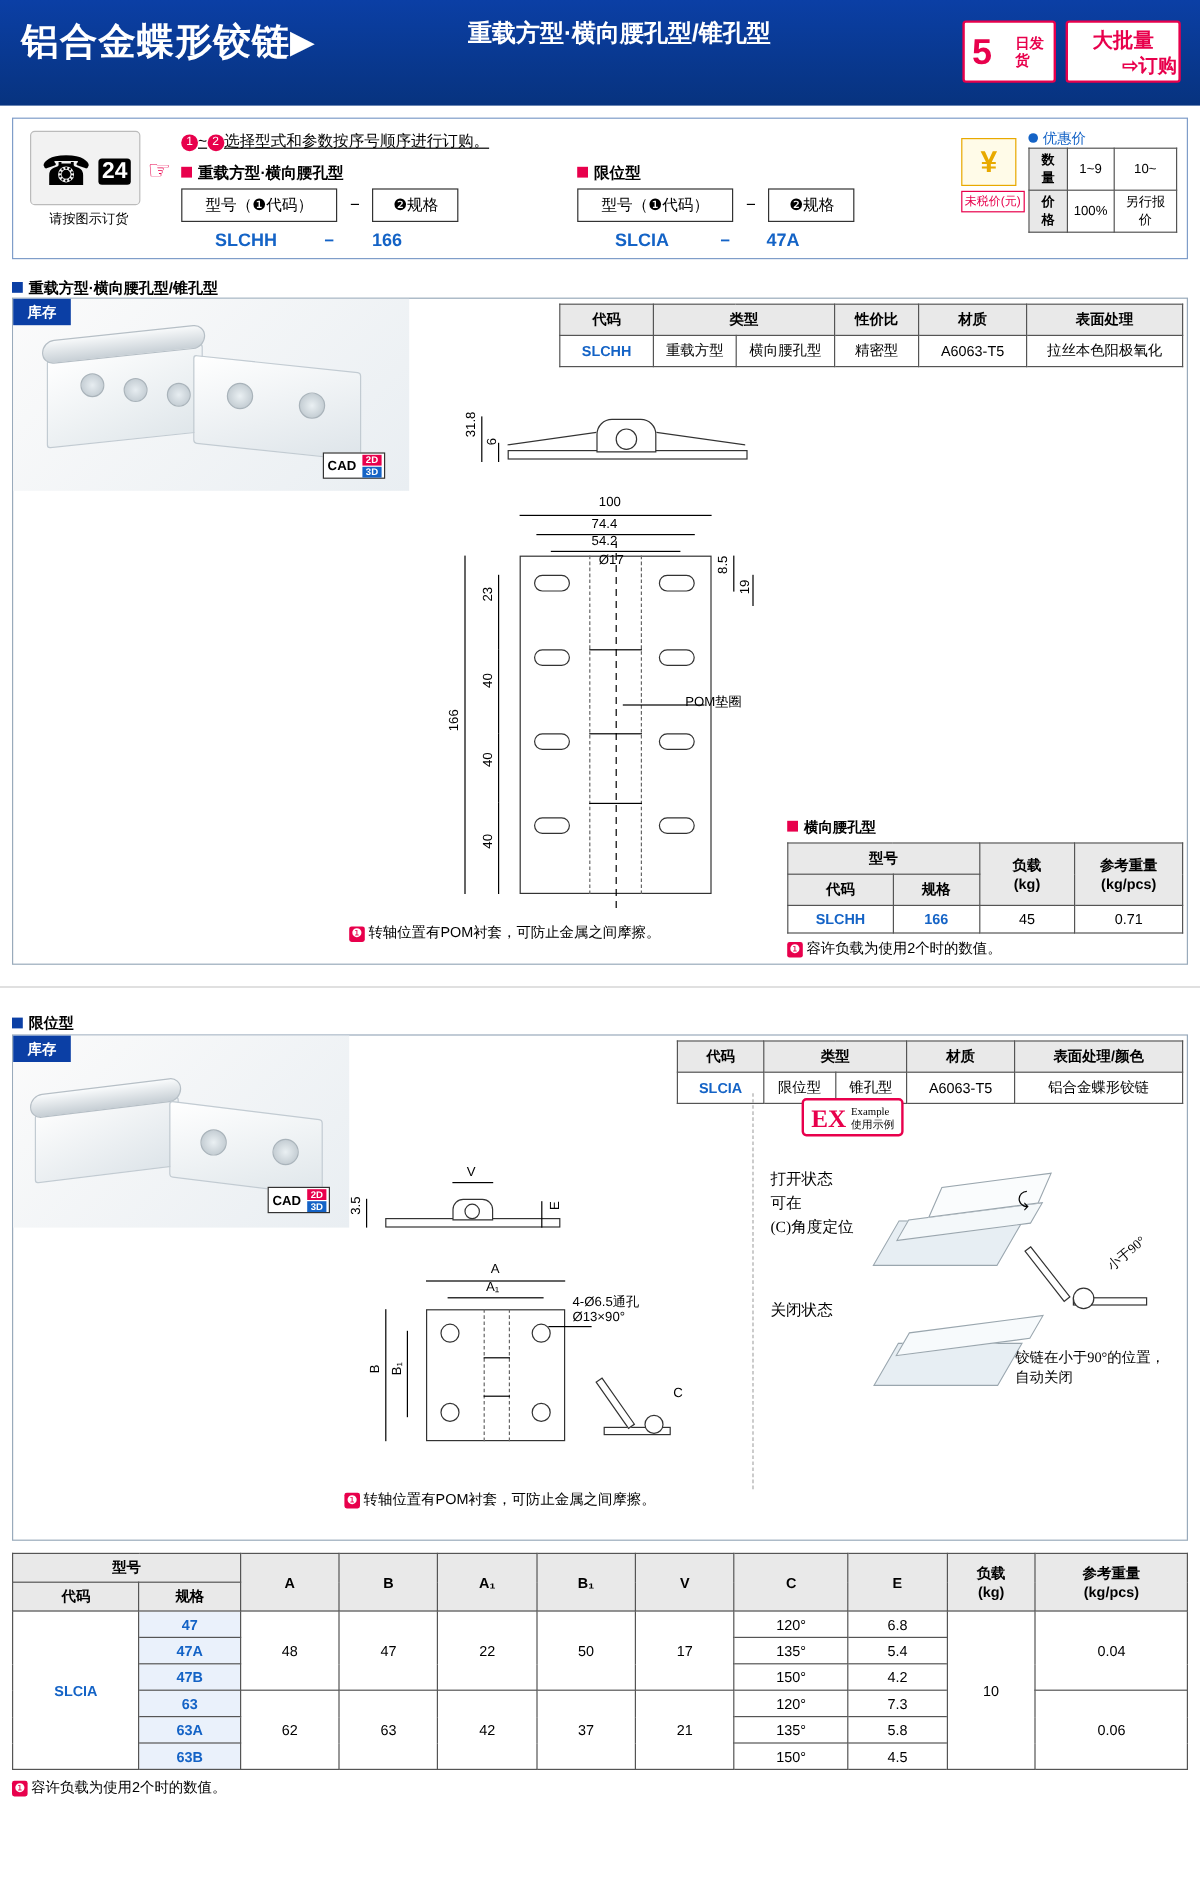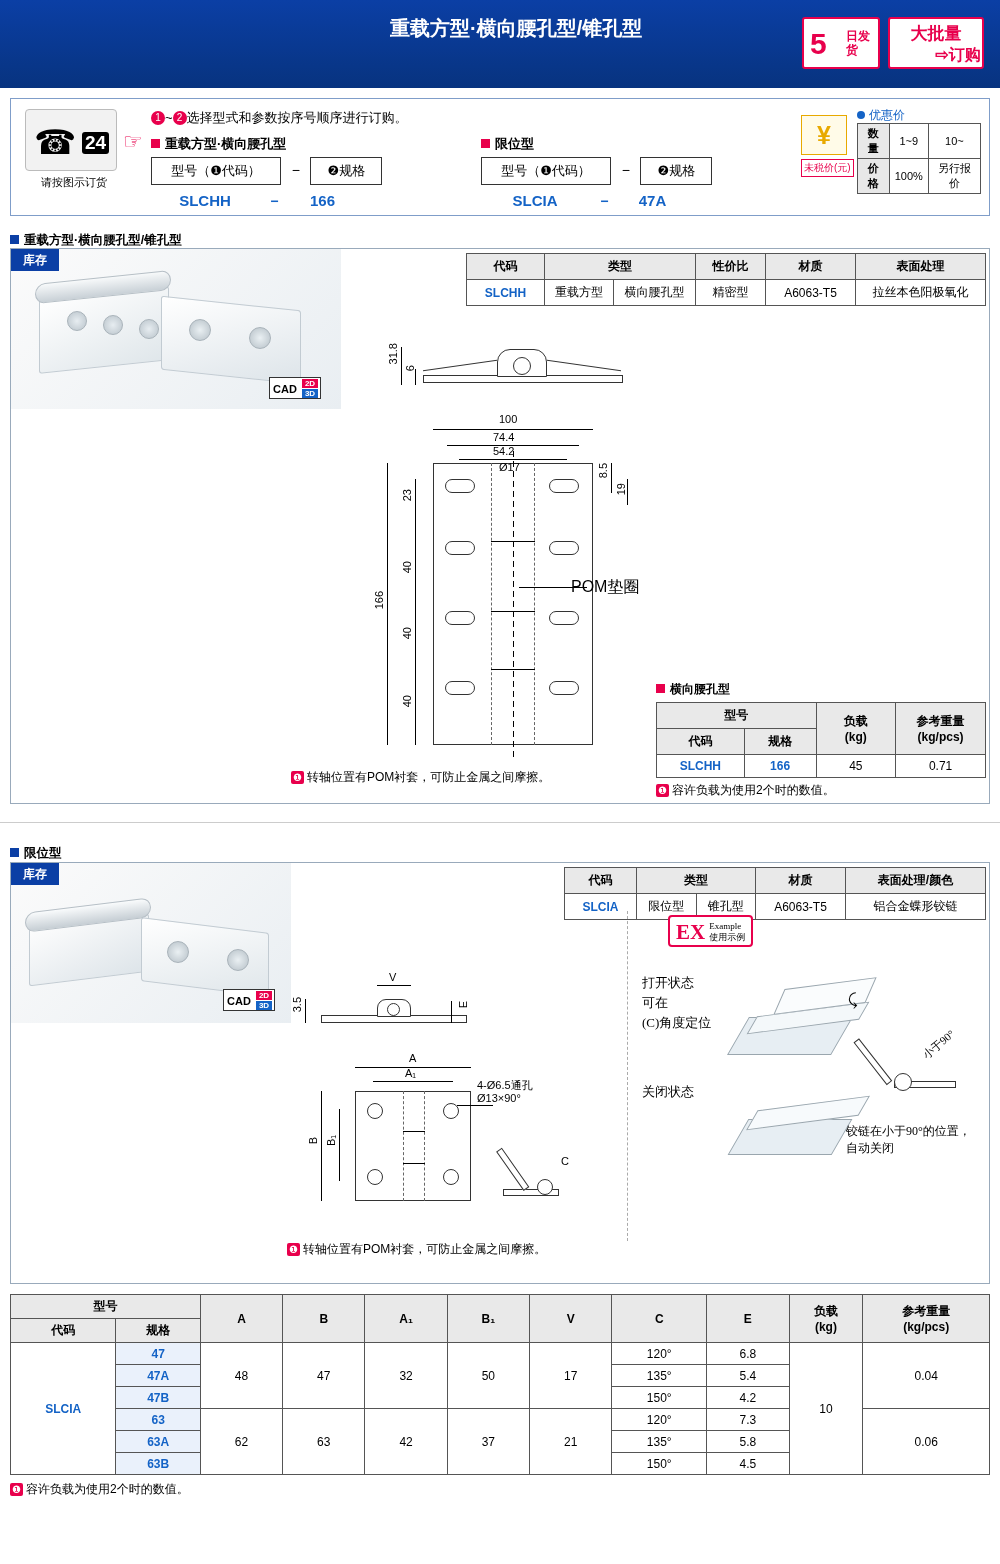--- a/index.html
+++ b/index.html
@@ -48,21 +48,21 @@
     border:1px solid #7f9dc9; background:#fff;
   }
   .phone-ico {
     position:absolute; left:14px; top:10px; width:92px; height:62px;
     border:1px solid #bbb; background:#f2f2f2; border-radius:4px;
   }
   .phone-ico .g { position:absolute; left:8px; top:12px; font-size:34px; }
   .phone-ico .n { position:absolute; left:56px; top:22px; font-size:19px; font-weight:bold; background:#000; color:#fff; padding:0 3px; border-radius:3px;}
   .phone-cap { position:absolute; left:8px; top:76px; font-size:11px; width:110px; text-align:center; }
   .hand { position:absolute; left:112px; top:30px; font-size:22px; color:#e8004c; }
-  .order-note { position:absolute; left:140px; top:10px; font-size:13px; }
+  .order-note { position:absolute; left:140px; top:10px; font-size:13px;text-decoration:underline; }
   .num-red {
     display:inline-block; width:14px; height:14px; line-height:14px;
     border-radius:50%; background:#e8004c; color:#fff; text-align:center;
     font-size:10px; vertical-align:1px;
   }
   .sq-red { display:inline-block; width:9px; height:9px; background:#e8004c; margin-right:5px; }
   .ord-grp { position:absolute; font-size:13px; }
   .ord-grp .lbl { font-weight:bold; margin-bottom:4px; display:block; }
   .ord-cell {
     display:inline-block; border:1px solid #333; padding:4px 9px; font-size:13px;
@@ -147,20 +147,23 @@
   table.big th { background:#e9e9e9; font-weight:bold; }
   td.spec-blue { background:#eaf1fb; color:#1463c6; font-weight:bold; }
   .divider { position:absolute; left:0; width:1000px; height:1px; background:#ccc; }
 </style>
 </head>
 <body>
 
 <div class="page">
 
   <div class="header">
+    <div class="header-title">
+      <span>铝合金蝶形铰链</span><span class="header-arrow">▶</span>
+    </div>
     <div class="header-sub">
       <div>重载方型·横向腰孔型/锥孔型</div>
     </div>
     <div class="badge-5day">
       <div class="big">5</div>
       <div class="sm">日发货</div>
     </div>
     <div class="badge-bulk">
       <div class="l1">大批量</div>
       <div class="l2"><span>⇨</span><span>订购</span></div>
@@ -318,21 +321,21 @@
       <div class="dtxt v" style="left:30px; top:284px;">40</div>
       <div class="dl vline" style="left:16px; top:52px; height:282px;"></div>
       <div class="dtxt v" style="left:2px; top:180px;">166</div>
 
       <div class="dl vline" style="left:240px; top:52px; height:30px;"></div>
       <div class="dtxt v" style="left:226px; top:52px;">8.5</div>
       <div class="dl vline" style="left:256px; top:68px; height:26px;"></div>
       <div class="dtxt v" style="left:244px; top:72px;">19</div>
 
       <div class="dl hline" style="left:148px; top:176px; width:68px;"></div>
-      <div class="dtxt" style="left:200px; top:166px; font-size:16px;">POM垫圈</div>
+      <div class="dtxt" style="left:200px; top:166px; font-size:11px;">POM垫圈</div>
     </div>
 
     <div class="note" style="left:280px; top:520px;">
       <span class="mk">❶</span><span>转轴位置有POM衬套，可防止金属之间摩擦。</span>
     </div>
 
     <div style="position:absolute; left:645px; top:432px; width:330px;">
       <div style="font-size:12px; font-weight:bold; margin-bottom:4px;">
         <span class="sq-red"></span><span>横向腰孔型</span>
       </div>
@@ -522,21 +525,21 @@
       <tr>
         <th style="width:100px">代码</th>
         <th style="width:80px">规格</th>
       </tr>
 
       <tr>
         <td rowspan="6" class="bluecode">SLCIA</td>
         <td class="spec-blue">47</td>
         <td rowspan="3">48</td>
         <td rowspan="3">47</td>
-        <td rowspan="3">32</td>
+        <td rowspan="3">22</td>
         <td rowspan="3">50</td>
         <td rowspan="3">17</td>
         <td>120°</td>
         <td>6.8</td>
         <td rowspan="6">10</td>
         <td rowspan="3">0.04</td>
       </tr>
       <tr>
         <td class="spec-blue">47A</td>
         <td>135°</td>

